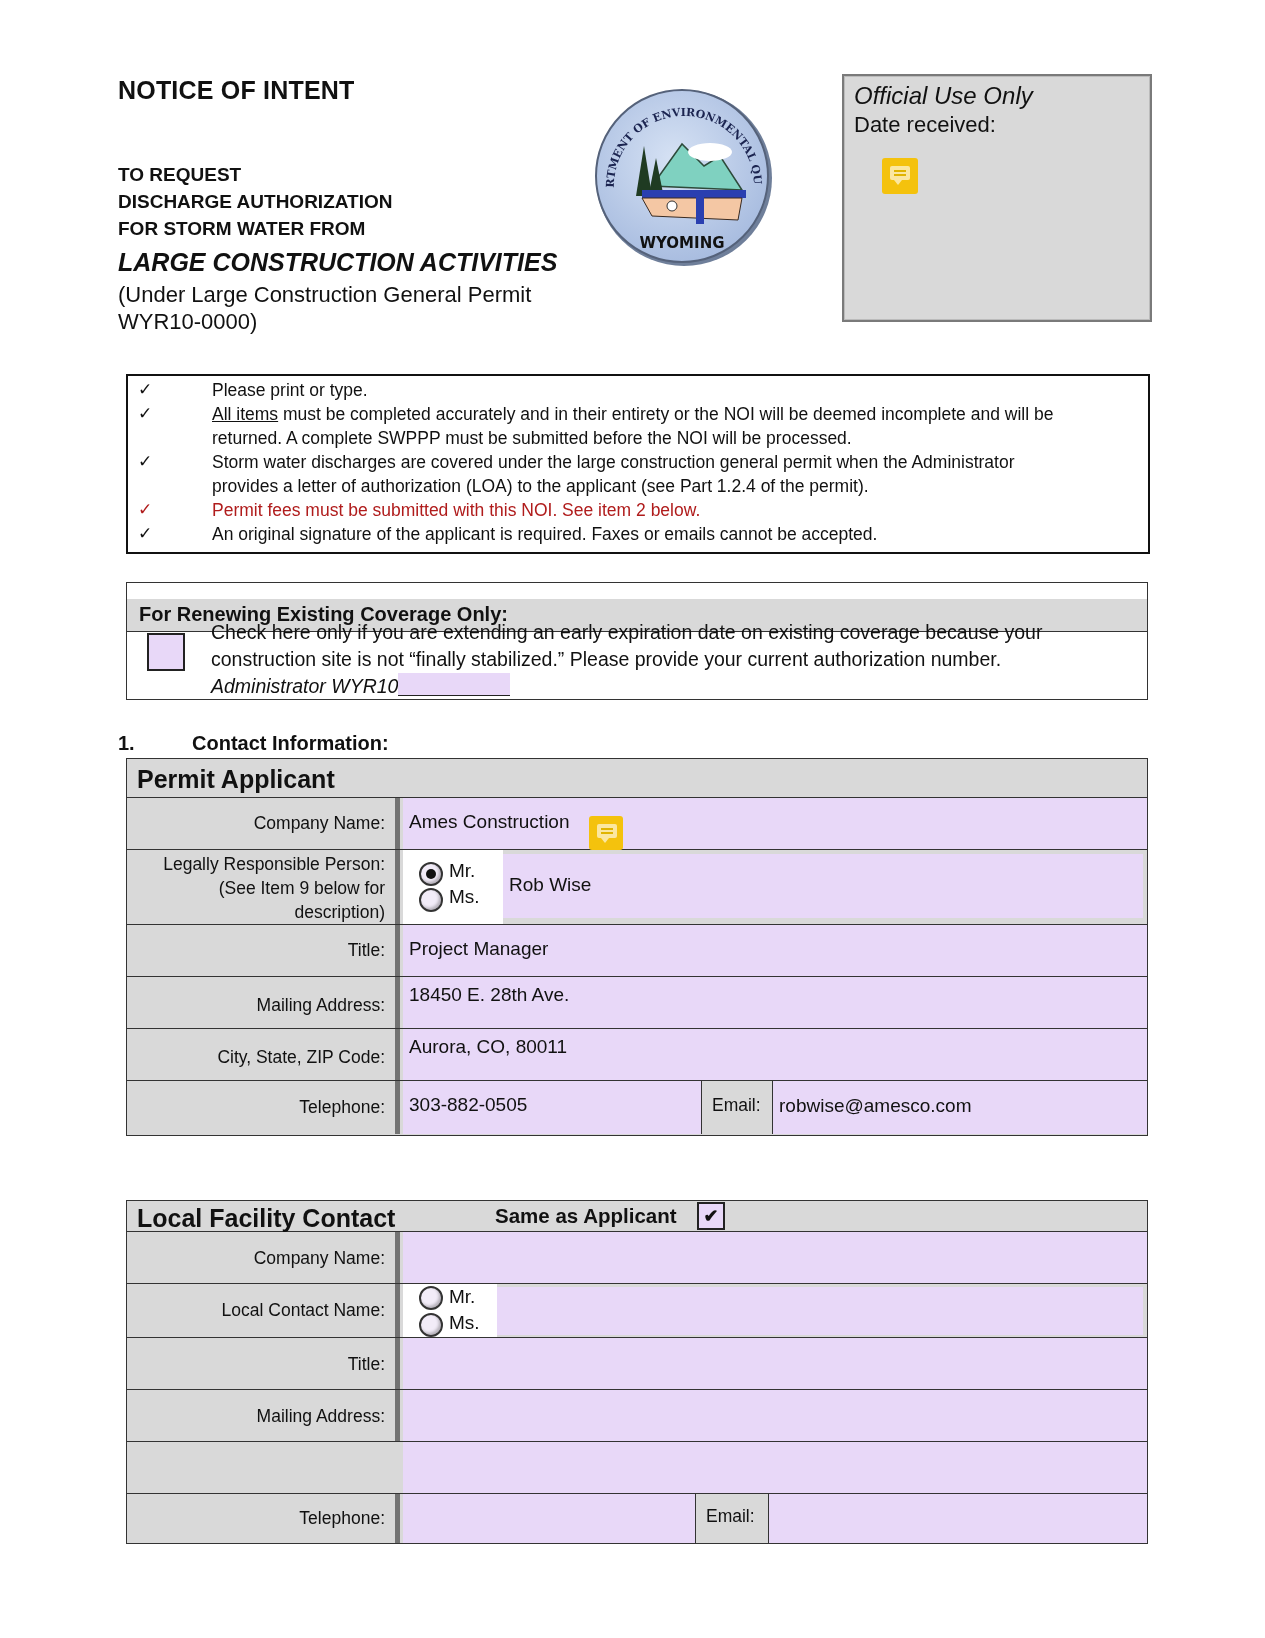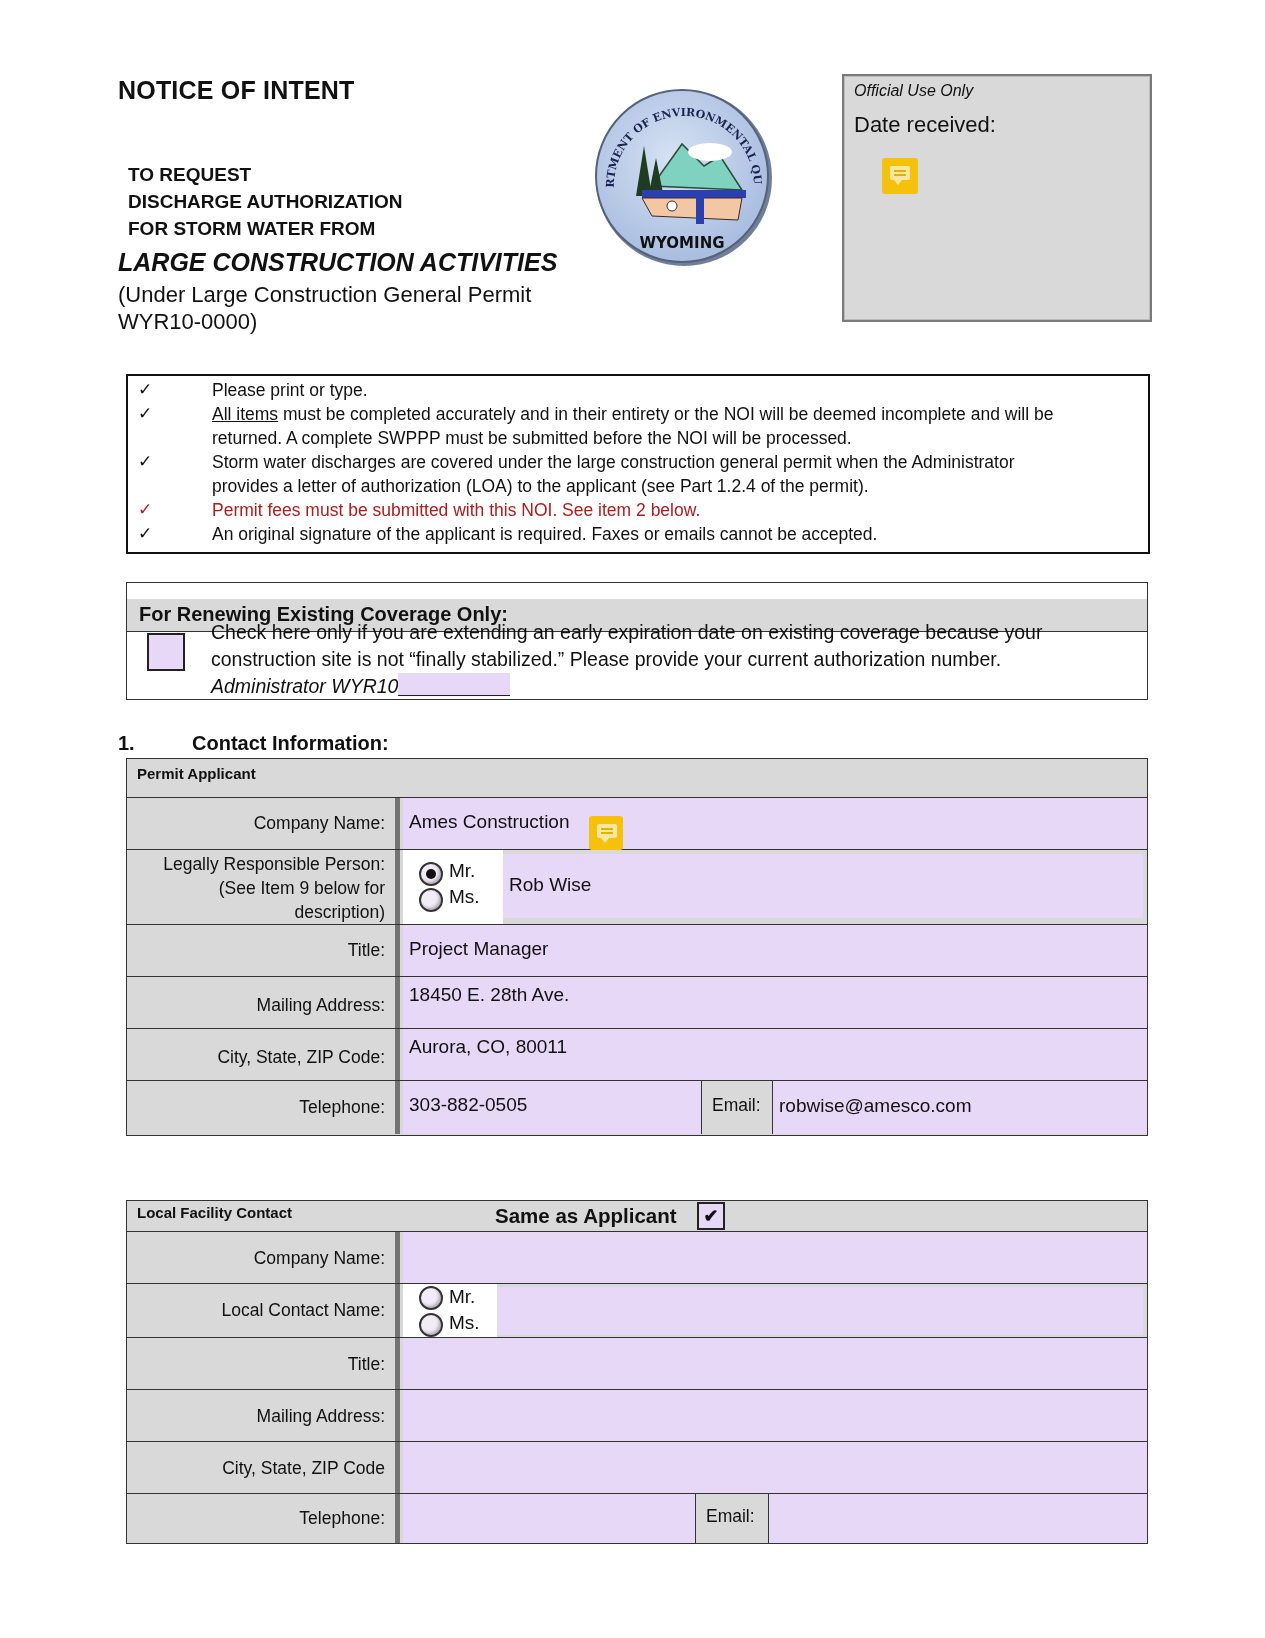--- a/index.html
+++ b/index.html
@@ -2,31 +2,31 @@
 <html><head>
 <meta charset="utf-8">
 <style>
   html, body { margin: 0; padding: 0; background: #ffffff; }
   body { width: 1265px; height: 1638px; position: relative; overflow: hidden;
          font-family: "Liberation Sans", sans-serif; color: #111; }
   .abs { position: absolute; }
 
   
   .h-title { left: 118px; top: 76px; font-size: 25px; font-weight: bold; letter-spacing: 0.2px; }
-  .h-sub { left: 128px; font-size: 19px; font-weight: bold; }
+  .h-sub { left: 118px; font-size: 19px; font-weight: bold; }
   .h-big { left: 118px; top: 248px; font-size: 25px; font-weight: bold; font-style: italic; }
   .h-paren { left: 118px; font-size: 22px; }
 
   
   .seal { left: 592px; top: 86px; width: 184px; height: 184px; }
 
   
   .official { left: 842px; top: 74px; width: 306px; height: 244px; background: #d9d9d9;
               border: 2px solid #7a7a7a; box-shadow: inset 0 0 0 1px #bbbbbb; }
-  .official .ou-title { position: absolute; left: 10px; top: 6px; font-size: 16px; font-style: italic; }
+  .official .ou-title { position: absolute; left: 10px; top: 6px; font-size: 24px; font-style: italic; }
   .official .ou-date { position: absolute; left: 10px; top: 36px; font-size: 22px; }
   .note-icon { position: absolute; width: 36px; height: 36px; background: #f4c20d; border-radius: 3px; }
   .note-icon .bubble { position: absolute; left: 8px; top: 8px; width: 20px; height: 14px; background: #fbe7a0; border-radius: 2px; }
   .note-icon .bubble::after { content: ""; position: absolute; left: 4px; bottom: -5px; border-left: 4px solid transparent; border-right: 4px solid transparent; border-top: 5px solid #fbe7a0; }
   .note-icon .line { position: absolute; left: 12px; width: 12px; height: 2px; background: #e0b400; }
 
   
   .instr { left: 126px; top: 374px; width: 1020px; height: 176px; border: 2px solid #111; }
   .instr .row { position: absolute; left: 0; font-size: 17.5px; line-height: 24.5px; }
   .instr .ck { position: absolute; left: 10px; width: 20px; font-size: 17px; }
@@ -43,21 +43,21 @@
   .renew .auth { position: absolute; left: 84px; top: 90px; font-size: 19.5px; font-style: italic; }
   .renew .auth-field { display: inline-block; width: 112px; height: 22px; background: #e8d8f8; border-bottom: 1px solid #222; vertical-align: -3px; }
 
   
   .sec-num { left: 118px; top: 732px; font-size: 20px; font-weight: bold; }
   .sec-title { left: 192px; top: 732px; font-size: 20px; font-weight: bold; }
 
   
   .tbl { left: 126px; width: 1020px; border: 1px solid #333; background: #d9d9d9; }
   .tbl .thead { position: absolute; left: 0; top: 0; width: 100%; background: #d9d9d9; border-bottom: 1px solid #333; }
-  .tbl .thead .t { position: absolute; left: 10px; font-size: 15px; font-weight: bold; }
+  .tbl .thead .t { position: absolute; left: 10px; font-size: 25px; font-weight: bold; }
   .trow { position: absolute; left: 0; width: 100%; border-bottom: 1px solid #333; }
   .trow:last-child { border-bottom: none; }
   .lbl { position: absolute; left: 0; width: 268px; height: 100%; background: #d9d9d9; border-right: 5px solid #737373; }
   .lbl span { position: absolute; right: 10px; font-size: 17.5px; text-align: right; line-height: 25px; }
   .fld { position: absolute; left: 276px; right: 0; height: 100%; background: #e8d8f8; }
   .fld .v { position: absolute; left: 6px; font-size: 19px; font-family: "Liberation Sans", sans-serif; }
   .radio-area { position: absolute; left: 276px; width: 100px; height: 100%; background: #ffffff; }
   .radio { position: absolute; left: 16px; width: 20px; height: 20px; border: 2px solid #333; border-radius: 50%; background: #f2ecf8; box-shadow: inset -2px -2px 3px rgba(0,0,0,0.25); }
   .radio.on::after { content: ""; position: absolute; left: 5px; top: 5px; width: 10px; height: 10px; background: #111; border-radius: 50%; }
   .rlabel { position: absolute; left: 46px; font-size: 19px; }
@@ -280,23 +280,20 @@
   <div class="trow" style="top:189px; height:51px">
     <div class="lbl">
         <span style="top:14px">Mailing Address:</span>
       </div>
     <div class="fld">
         <span class="v" style="top:13px"></span>
       </div>
   </div>
 
   <div class="trow" style="top:241px; height:51px">
-    <div class="lbl">
-        <span style="top:14px">City, State, ZIP Code</span>
-      </div>
     <div class="fld">
         <span class="v" style="top:13px"></span>
       </div>
   </div>
 
   <div class="trow" style="top:293px; height:49px">
     <div class="lbl">
         <span style="top:12px">Telephone:</span>
       </div>
     <div class="fld" style="right:452px">

